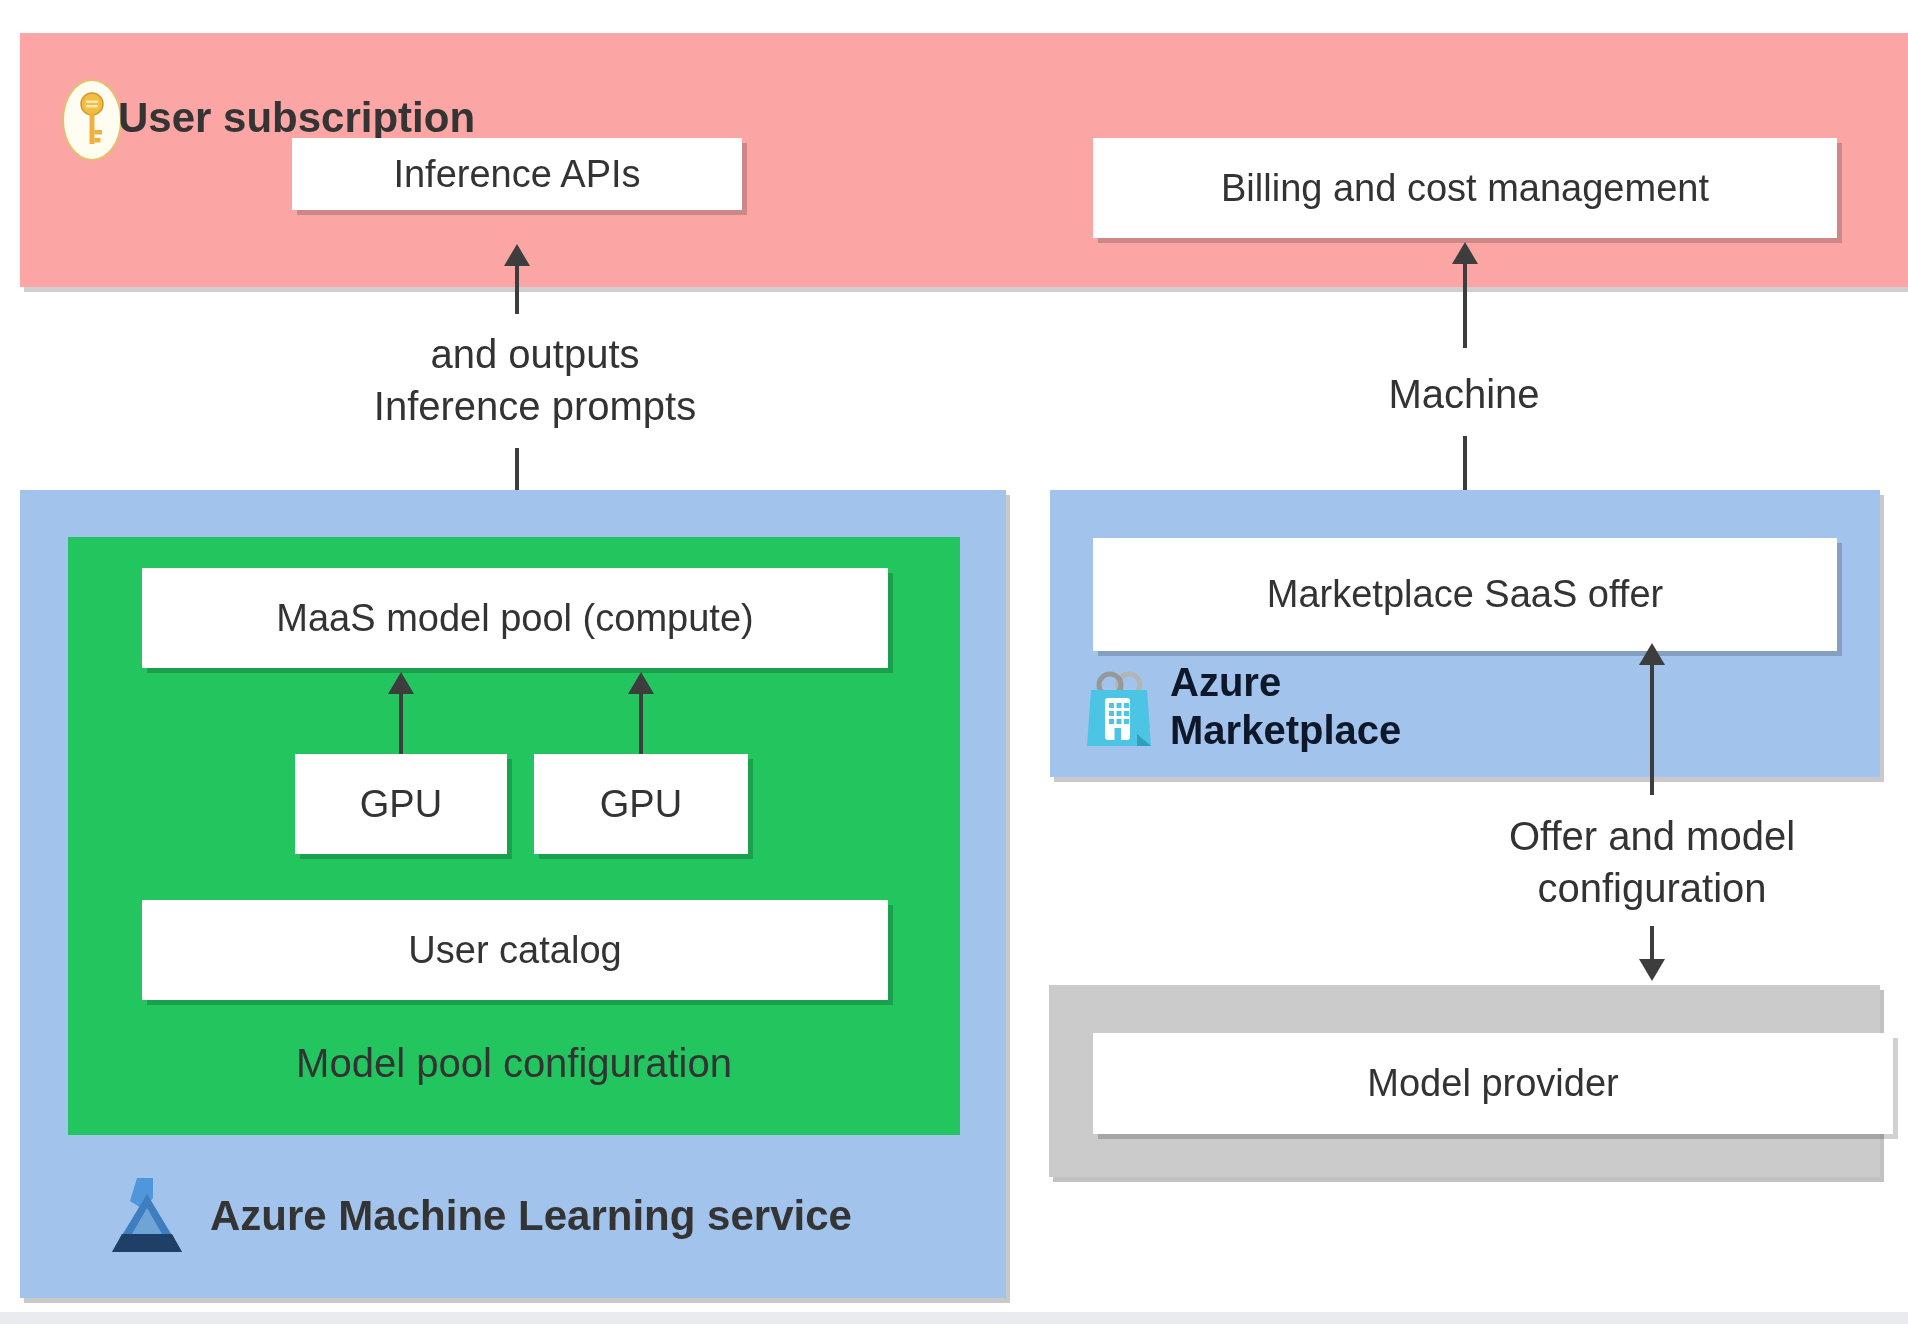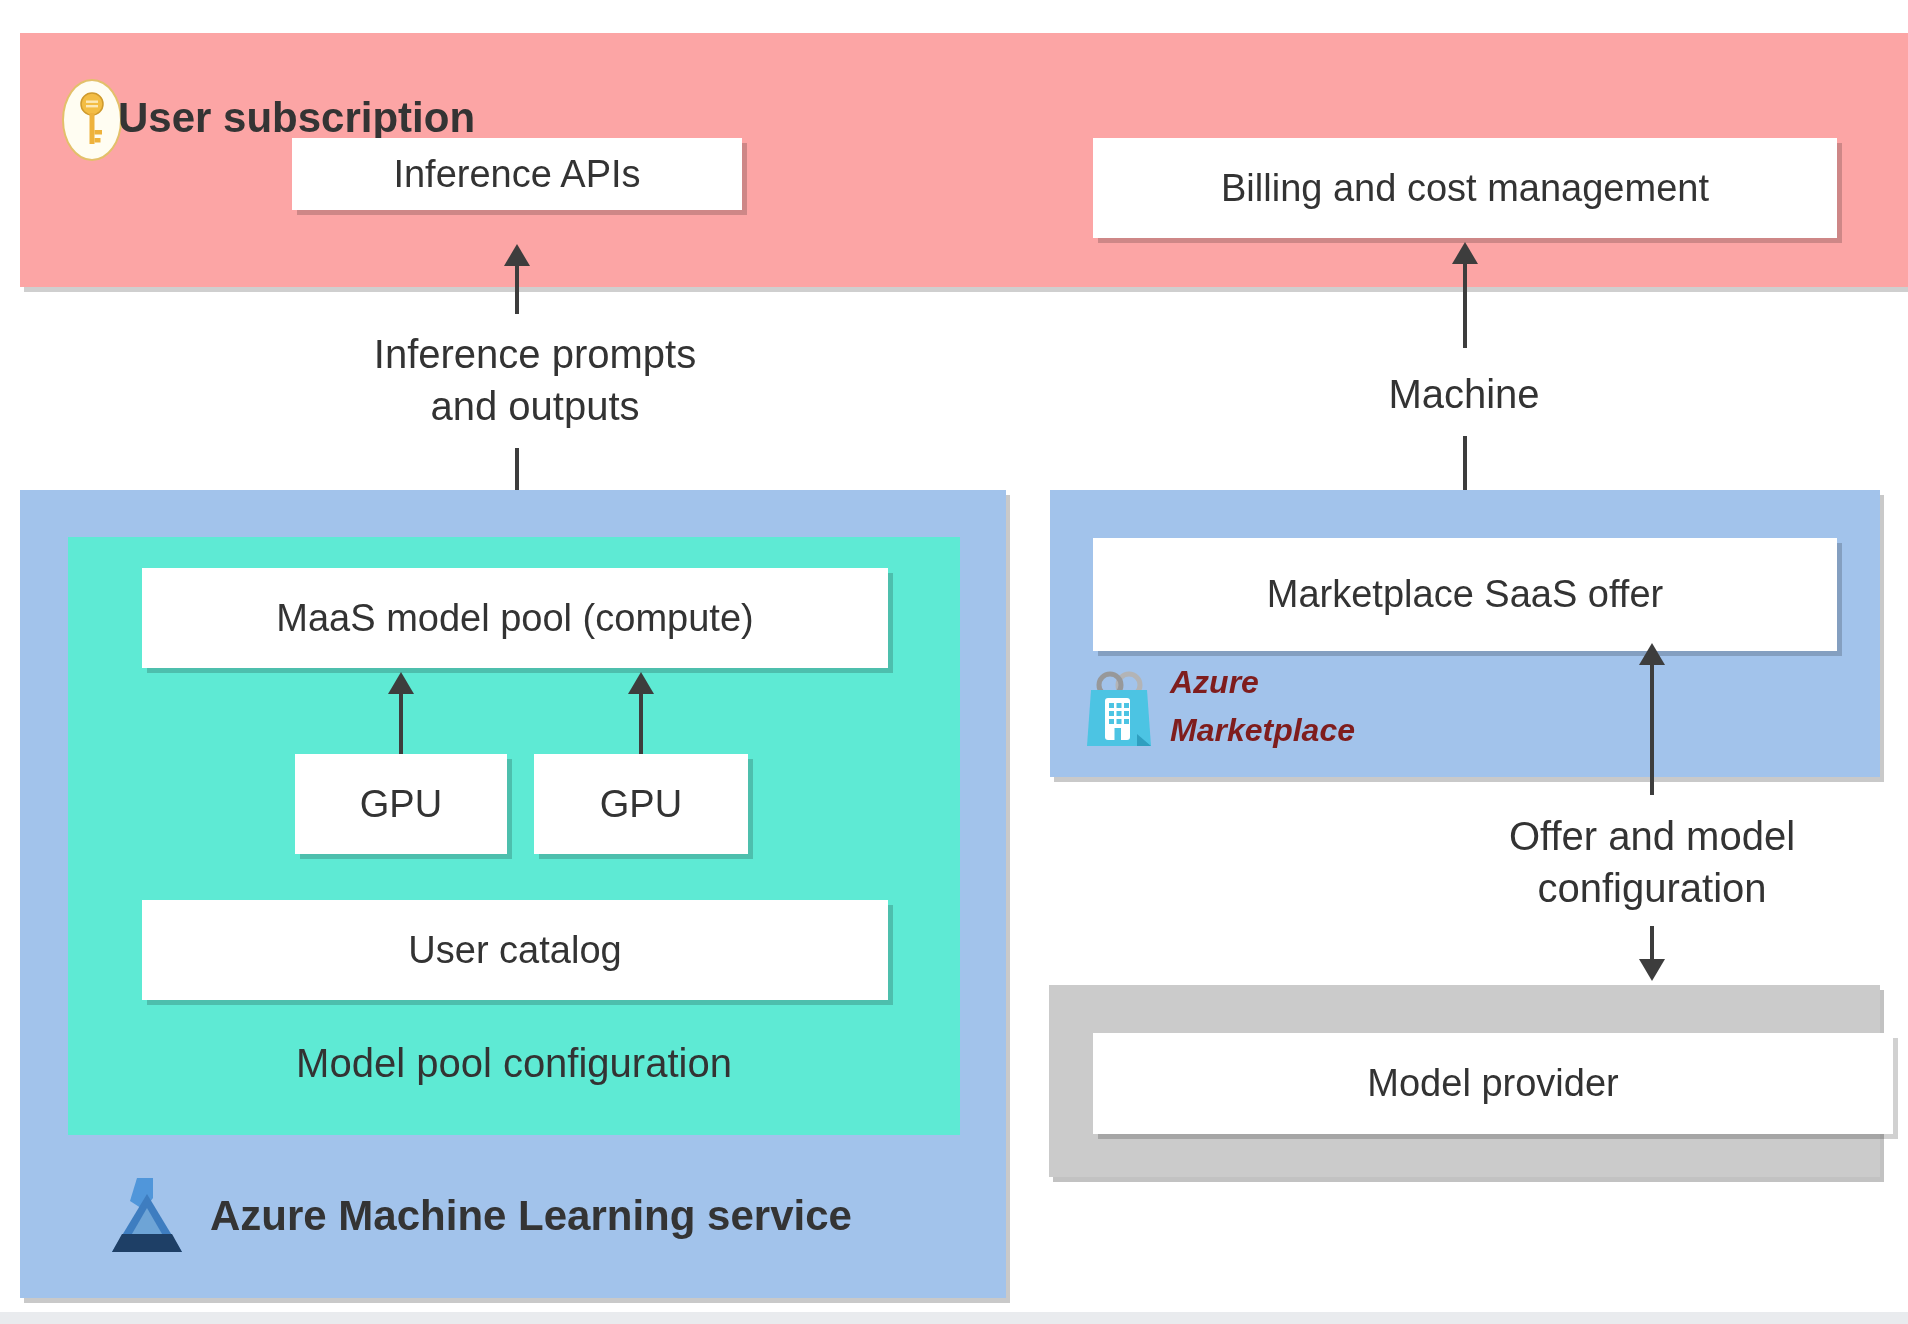--- a/index.html
+++ b/index.html
@@ -1,36 +1,36 @@
 <!DOCTYPE html>
 <html><head>
 <meta charset="utf-8">
 <style>
   html,body{margin:0;padding:0;background:#ffffff;}
   #page{position:relative;width:1908px;height:1324px;background:#ffffff;overflow:hidden;
         font-family:"Liberation Sans",sans-serif;color:#333333;}
   .abs{position:absolute;}
   .panel-tan{background:#fca5a5;box-shadow:4px 5px 0 #cfcfcf;padding-left:32px;}
   .panel-blue{background:#a2c3eb;box-shadow:4px 5px 0 #c9c9c9;}
-  .panel-gray-left{background:#5eead4;}
+  .panel-gray-left{background:#22c55e;}
   .panel-gray-right{background:#cbcbcb;box-shadow:4px 5px 0 #c2c2c2;}
   .box-white{position:absolute;background:#ffffff;box-shadow:5px 5px 0 rgba(0,0,0,0.18);
              display:flex;align-items:center;justify-content:center;
              font-size:38px;color:#333333;white-space:nowrap;}
   .panel-title{position:absolute;font-weight:bold;font-size:42px;color:#343434;
                display:flex;align-items:center;white-space:nowrap;}
   .flow-label{position:absolute;font-size:40px;color:#333333;text-align:center;line-height:52px;white-space:nowrap;}
   .shaft{position:absolute;width:4px;background:#3d3d3d;}
   .head-up{position:absolute;width:0;height:0;border-left:13px solid transparent;
            border-right:13px solid transparent;border-bottom:22px solid #3d3d3d;}
   .head-down{position:absolute;width:0;height:0;border-left:13px solid transparent;
              border-right:13px solid transparent;border-top:22px solid #3d3d3d;}
   .key-oval{position:absolute;left:42px;top:46px;width:56px;height:78px;border-radius:50%;
             background:#fffdf2;border:2px solid #e3c06a;display:flex;align-items:center;justify-content:center;}
-  .mp-title{position:absolute;font-weight:bold;font-size:32px;line-height:48px;color:#7f1d1d;white-space:nowrap;font-style:italic;}
+  .mp-title{position:absolute;font-weight:bold;font-size:40px;line-height:48px;color:#0f172a;white-space:nowrap;}
   .bottom-strip{position:absolute;left:0;top:1312px;width:1908px;height:12px;background:#e9ebee;}
 </style>
 </head>
 <body>
 
 <div id="page">
 
   <div class="abs panel-tan" style="left:20px;top:33px;width:1860px;height:254px;">
     <div class="key-oval">
       <svg width="34" height="58" viewBox="0 0 34 58">
@@ -48,22 +48,22 @@
     </div>
     <div class="box-white" style="left:1073px;top:105px;width:744px;height:100px;">
       <span>Billing and cost management</span>
     </div>
   </div>
 
   <div>
     <div class="head-up abs" style="left:504px;top:244px;"></div>
     <div class="shaft abs" style="left:515px;top:264px;height:50px;"></div>
     <div class="flow-label" style="left:285px;top:328px;width:500px;">
+      <div>and outputs</div>
       <div>Inference prompts</div>
-      <div>and outputs</div>
     </div>
     <div class="shaft abs" style="left:515px;top:448px;height:62px;"></div>
     <div class="head-down abs" style="left:504px;top:510px;"></div>
   </div>
 
   <div>
     <div class="head-up abs" style="left:1452px;top:242px;"></div>
     <div class="shaft abs" style="left:1463px;top:262px;height:86px;"></div>
     <div class="flow-label" style="left:1214px;top:368px;width:500px;">Machine</div>
     <div class="shaft abs" style="left:1463px;top:436px;height:75px;"></div>

